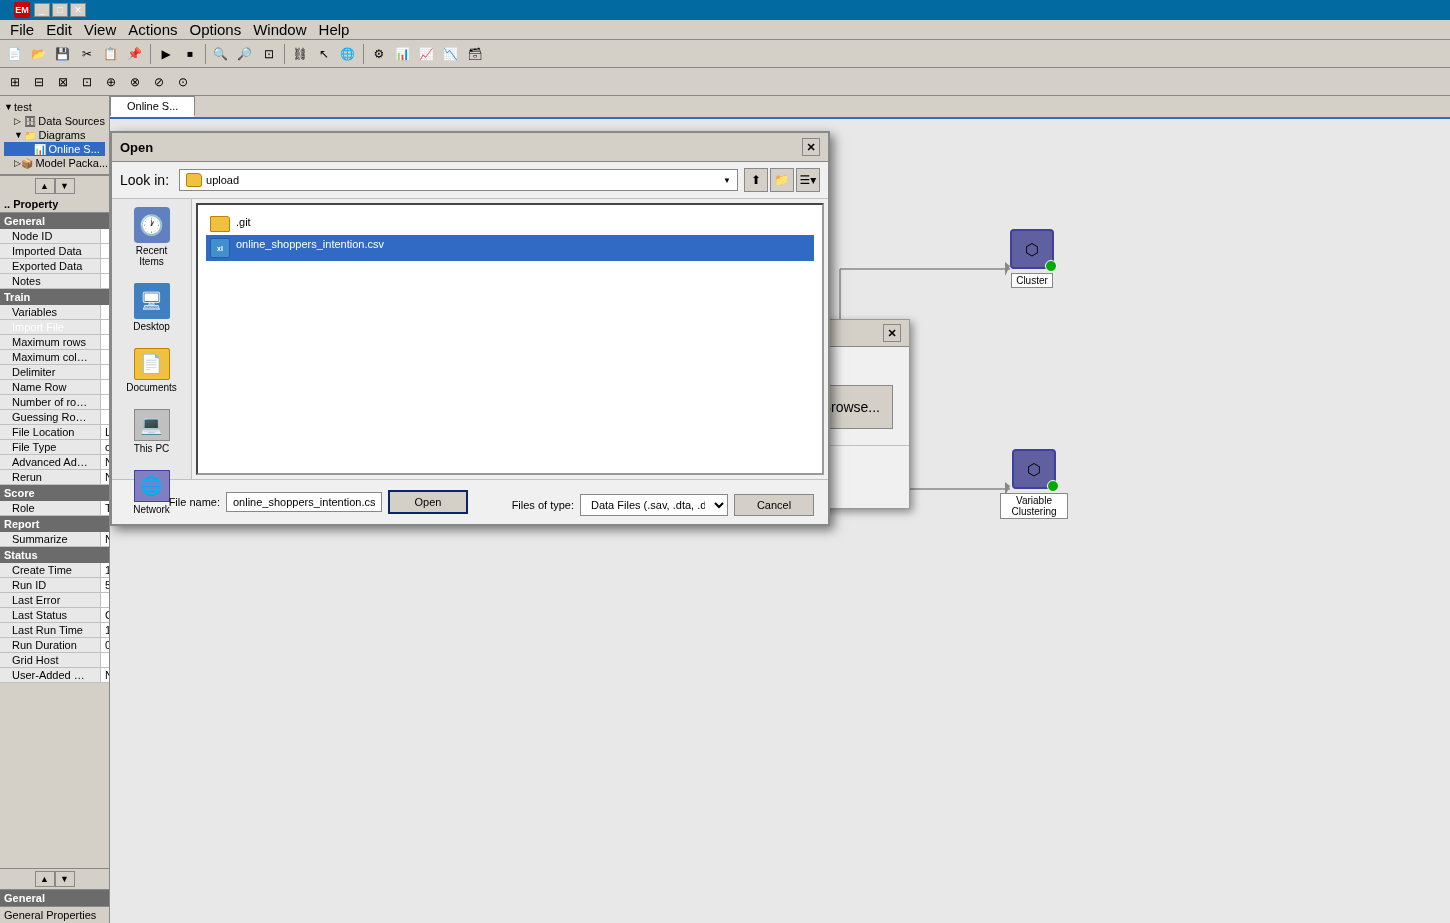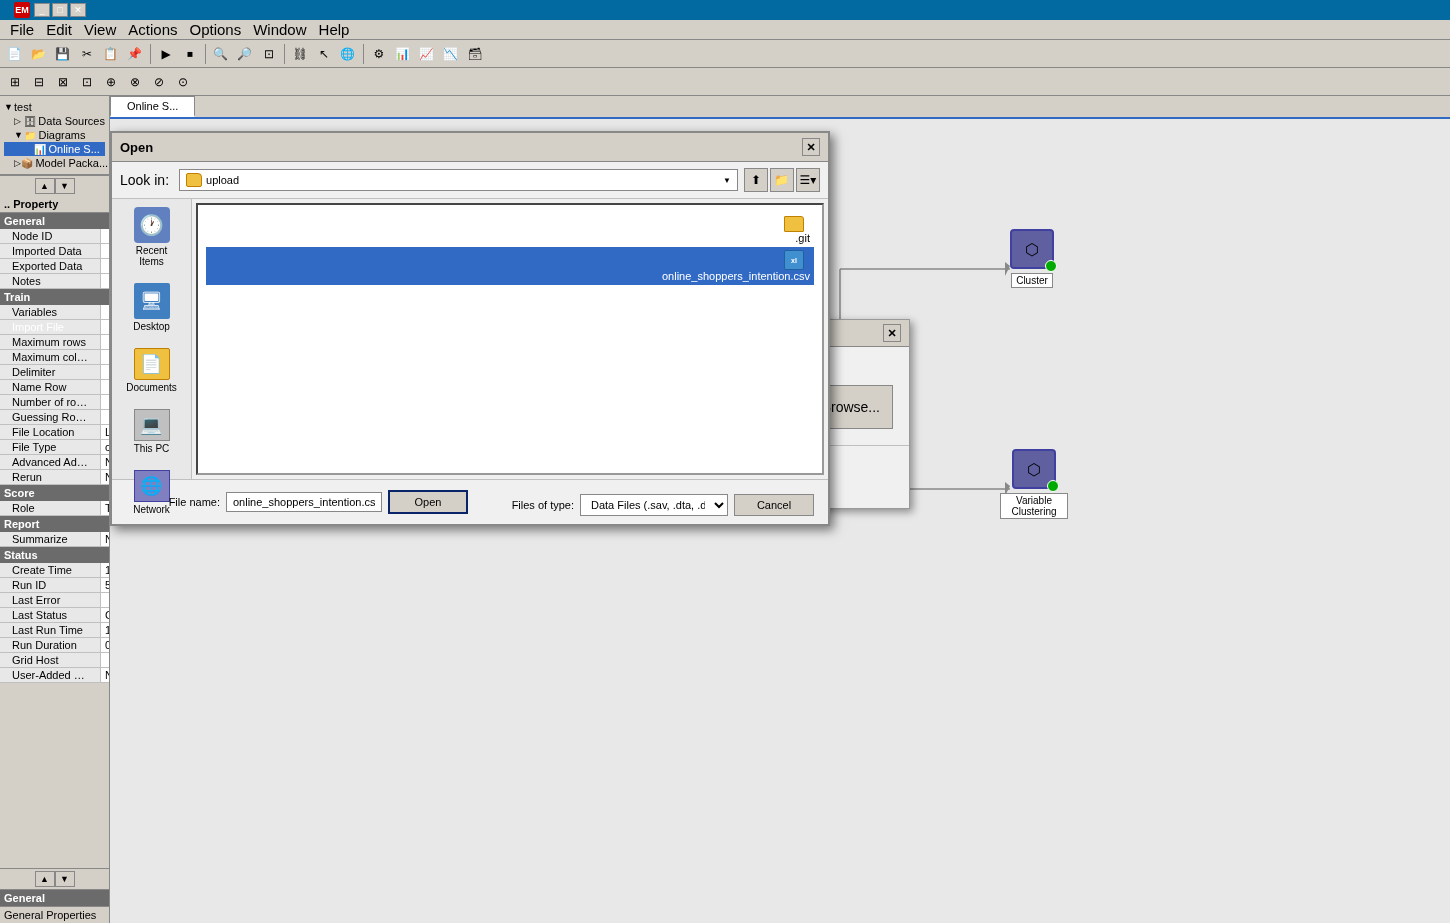--- a/index.html
+++ b/index.html
@@ -76,21 +76,21 @@
     .left-shortcuts { width: 80px; background: #e8e8e8; border-right: 1px solid #c0c0c0; padding: 4px; display: flex; flex-direction: column; align-items: center; gap: 8px; }
     .shortcut-item { display: flex; flex-direction: column; align-items: center; cursor: pointer; padding: 4px; width: 70px; text-align: center; }
     .shortcut-icon-recent { width: 36px; height: 36px; background: #6080c0; border-radius: 4px; display: flex; align-items: center; justify-content: center; color: white; font-size: 20px; }
     .shortcut-icon-desktop { width: 36px; height: 36px; background: #4080c0; display: flex; align-items: center; justify-content: center; color: white; font-size: 18px; border-radius: 2px; }
     .shortcut-icon-docs { width: 36px; height: 32px; background: #f0c040; border: 1px solid #c08000; border-radius: 2px; display: flex; align-items: center; justify-content: center; font-size: 18px; }
     .shortcut-icon-pc { width: 36px; height: 32px; background: #c0c0c0; border: 1px solid #888; display: flex; align-items: center; justify-content: center; font-size: 18px; }
     .shortcut-icon-network { width: 36px; height: 32px; background: #8080c0; border: 1px solid #4040a0; display: flex; align-items: center; justify-content: center; font-size: 18px; }
     .shortcut-label { font-size: 10px; margin-top: 2px; }
     
     .file-list-area { flex: 1; background: white; min-height: 260px; padding: 8px; border: 1px inset #888; margin: 4px; }
-    .file-item { display: flex; align-items: flex-end; padding: 3px 4px; cursor: pointer; font-size: 11px; flex-direction: column; }
+    .file-item { display: flex; align-items: flex-start; padding: 3px 4px; cursor: pointer; font-size: 11px; }
     .file-item.selected { background: #316ac5; color: white; }
     .file-folder-icon { width: 20px; height: 16px; background: #f0c040; border: 1px solid #c08000; border-radius: 1px 3px 1px 1px; margin-right: 6px; display: inline-block; flex-shrink: 0; }
     .file-csv-icon { width: 20px; height: 20px; background: #4090d0; border: 1px solid #2060a0; border-radius: 2px; margin-right: 6px; display: flex; align-items: center; justify-content: center; font-size: 7px; color: white; font-weight: bold; flex-shrink: 0; }
     
     .open-dialog-footer { padding: 8px; border-top: 1px solid #c0c0c0; display: grid; grid-template-columns: auto 1fr auto; gap: 6px; align-items: center; }
     .footer-label { font-size: 11px; text-align: right; }
     .footer-input { border: 1px solid #888; padding: 3px 6px; font-size: 11px; background: white; width: 100%; }
     .footer-btn { background: #d4d0c8; border: 1px solid #888; padding: 4px 16px; font-size: 11px; cursor: pointer; min-width: 70px; }
     .footer-btn.primary { background: #d4d0c8; border: 2px solid #0a246a; }
     .footer-select { border: 1px solid #888; padding: 3px 6px; font-size: 11px; background: white; width: 100%; }

